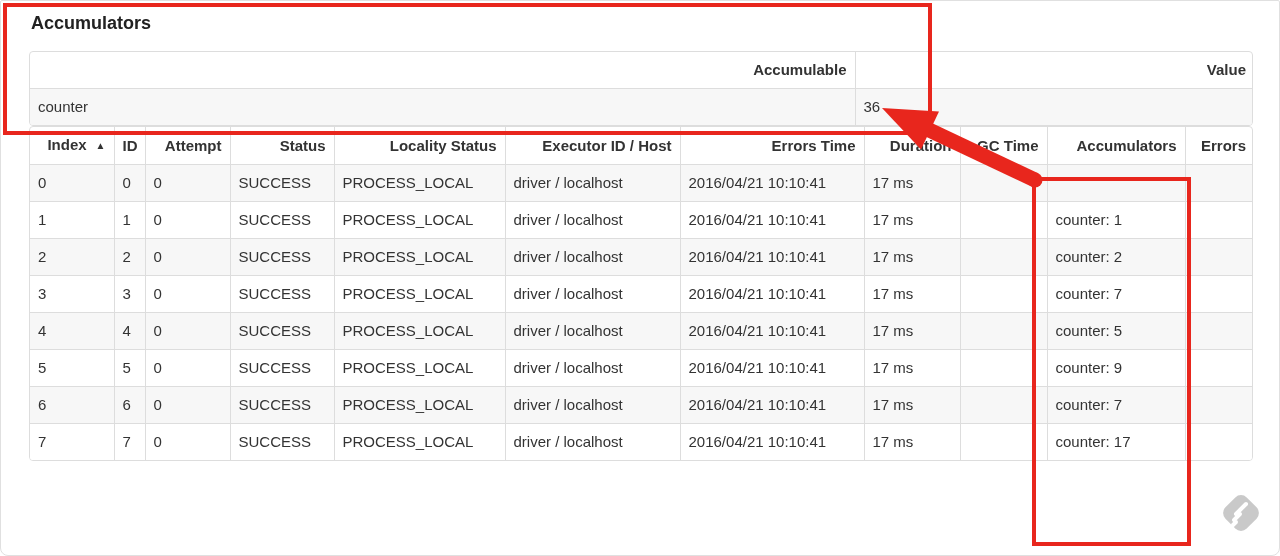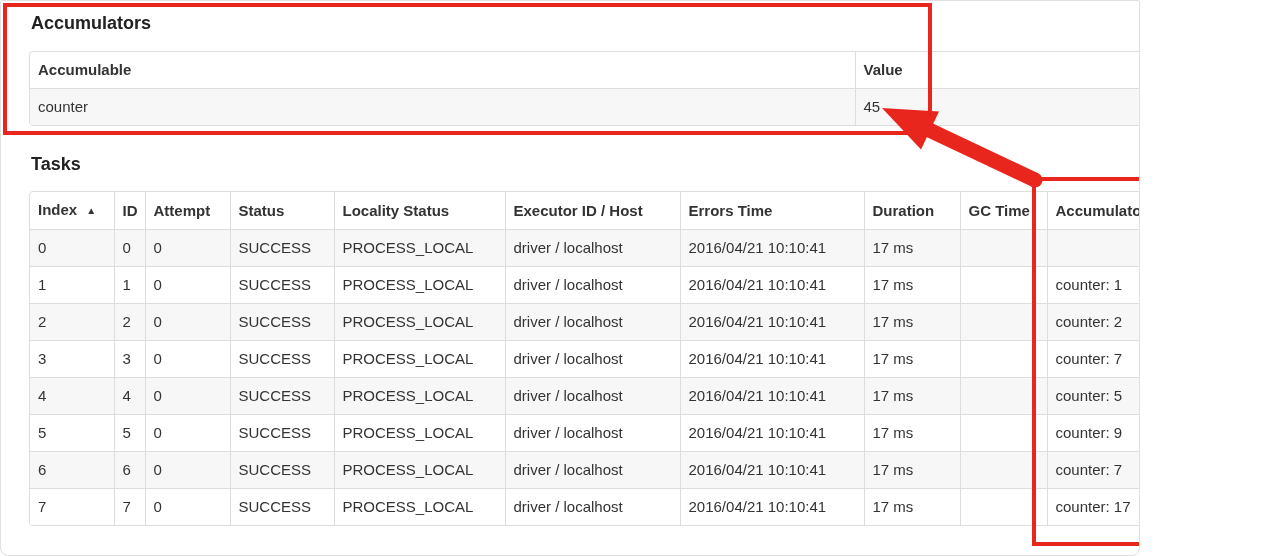--- a/index.html
+++ b/index.html
@@ -4,41 +4,41 @@
 <style>
   :root{
     --red:#e8261d;
     --border:#dddddd;
     --stripe:#f7f7f7;
     --text:#333333;
   }
   html,body{margin:0;padding:0;background:#fff;}
   body{font-family:"Liberation Sans",sans-serif;color:var(--text);}
   .page{
-    position:relative;width:1140px;height:556px;box-sizing:border-box;
+    position:relative;width:1280px;height:556px;box-sizing:border-box;
     background:#ffffff;border:1px solid #e0e0e0;border-radius:2px 2px 8px 8px;
     overflow:hidden;
   }
   .content{padding:9px 28px 0 28px;}
   h4{font-size:18px;font-weight:bold;color:#222;line-height:22px;}
   .acc-heading{margin:2px 0 17px 2px;}
   .tasks-heading{margin:27px 0 16px 2px;}
   .tbl-wrap{
     width:1224px;border:1px solid var(--border);border-radius:4px;
     overflow:hidden;background:#fff;box-sizing:border-box;
   }
   table{border-collapse:collapse;width:100%;table-layout:fixed;font-size:15px;color:var(--text);}
   th,td{
     padding:8px;line-height:20px;text-align:left;vertical-align:middle;
     border:1px solid var(--border);overflow:hidden;white-space:nowrap;
   }
   th{font-weight:bold;}
   th:first-child,td:first-child{border-left:0;}
   th:last-child,td:last-child{border-right:0;margin-left:40px;}
-  thead th{border-top:0;}
+  thead th{border-top:0;text-align:right;}
   tbody tr:last-child td{border-bottom:0;}
   tbody tr:nth-child(odd){background:var(--stripe);}
   tbody tr:nth-child(even){background:#ffffff;}
   .sort{font-size:10px;margin-left:9px;color:#333;display:inline-block;vertical-align:1px;}
   
   .anno{position:absolute;pointer-events:none;box-sizing:border-box;}
   .box1{left:2px;top:2px;width:929px;height:132px;border:4px solid var(--red);}
   .box2{left:1031px;top:176px;width:159px;height:369px;border:4px solid var(--red);}
   .arrow-svg{left:855px;top:83px;width:200px;height:115px;}
   .watermark{left:1216px;top:488px;width:48px;height:48px;position:absolute;}
@@ -59,29 +59,28 @@
           </colgroup>
           <thead>
               <tr>
                 <th>Accumulable</th>
                 <th>Value</th>
               </tr>
             </thead>
           <tbody>
               <tr>
                 <td>counter</td>
-                <td>45</td>
+                <td>36</td>
               </tr>
             </tbody>
         </table>
       </div>
     </section>
 
     <section>
-      <h4 class="tasks-heading">Tasks</h4>
       <div class="tbl-wrap">
         <table>
           <colgroup>
             <col style="width:84px">
               <col style="width:31px">
               <col style="width:85px">
             <col style="width:104px">
               <col style="width:171px">
               <col style="width:175px">
             <col style="width:184px">

